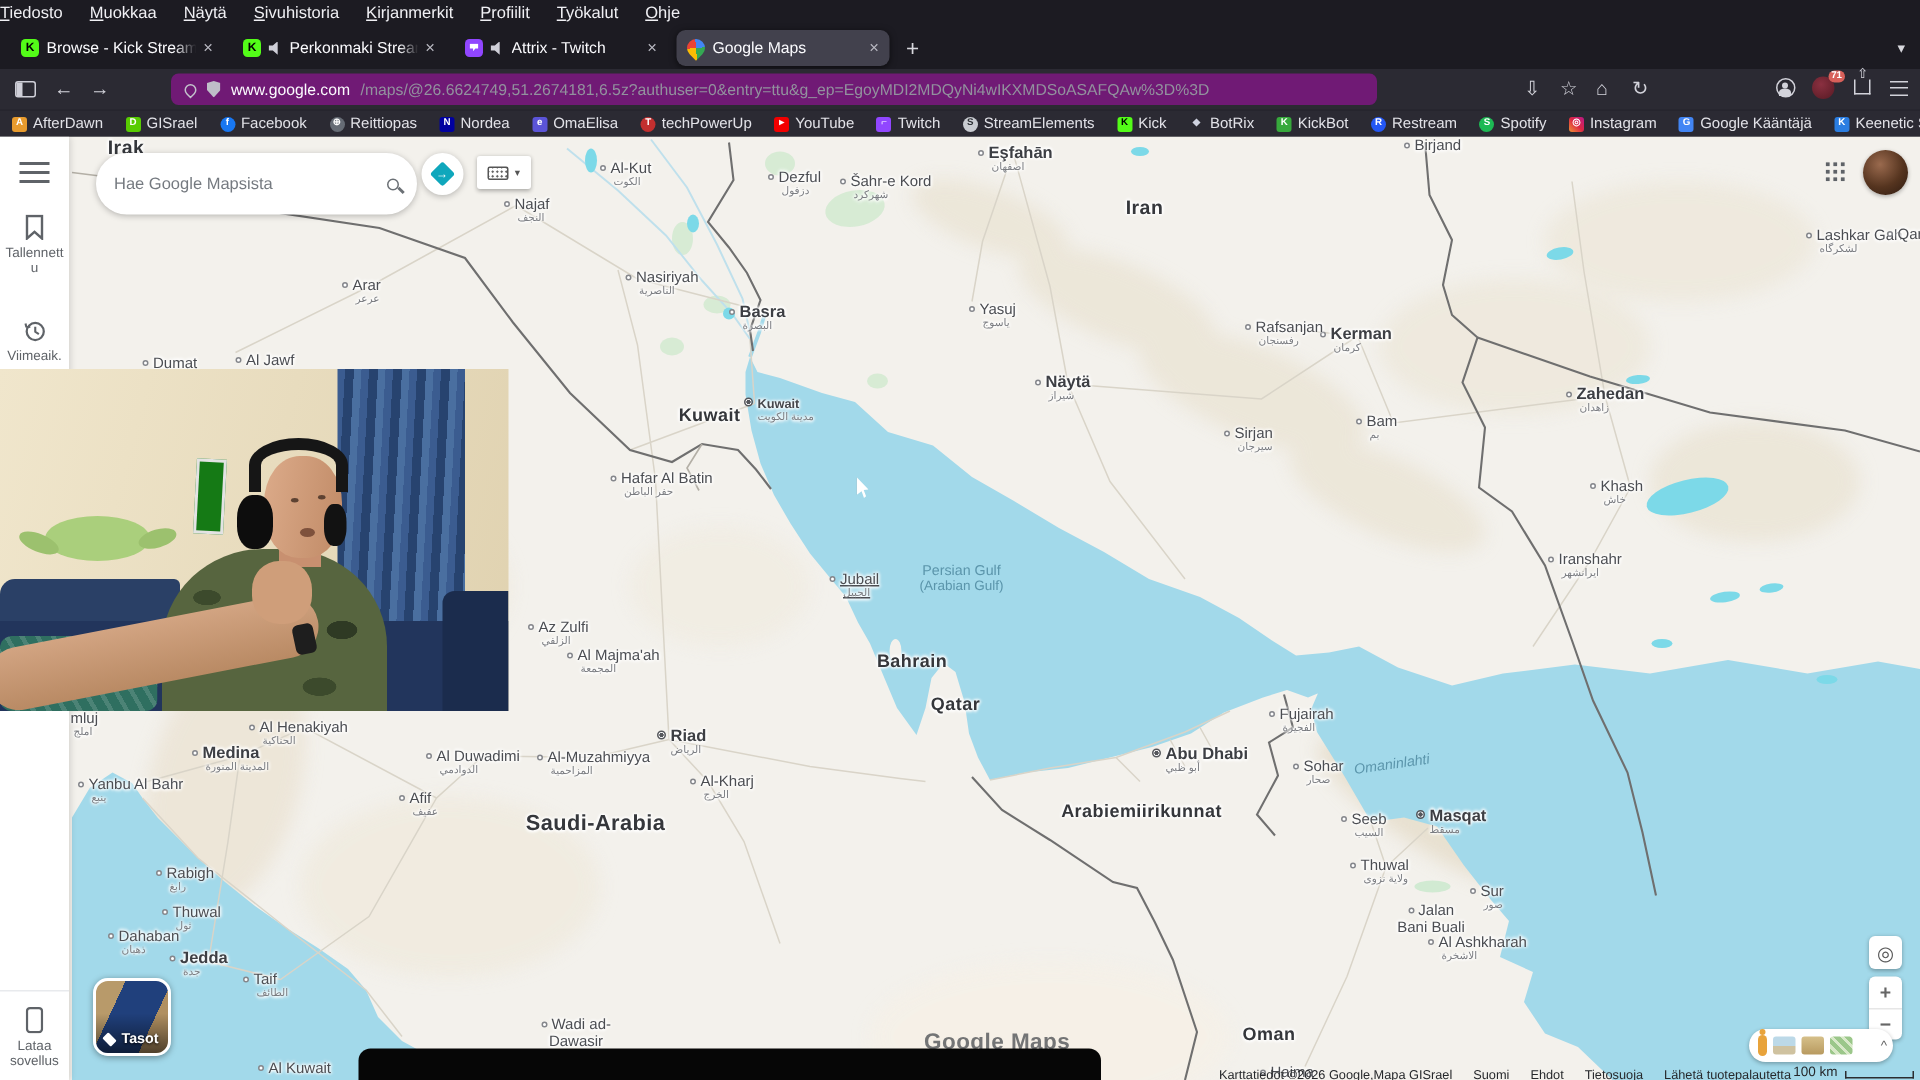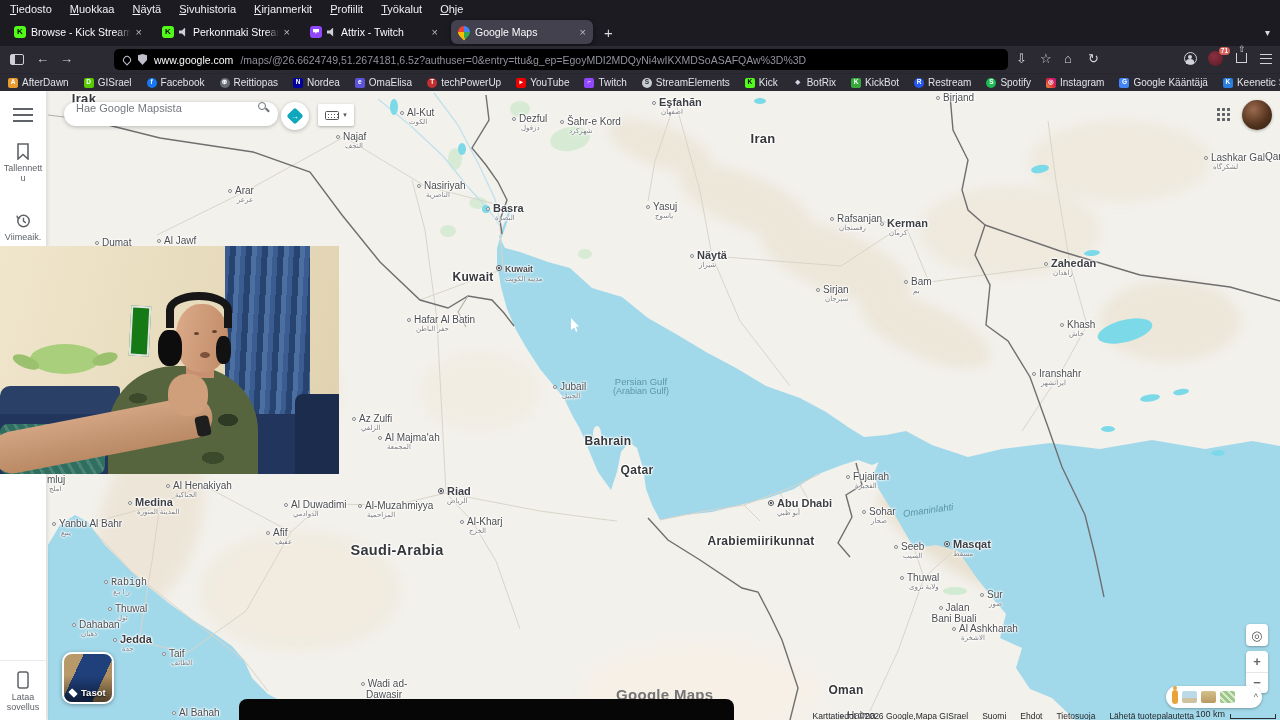--- a/index.html
+++ b/index.html
@@ -1,19 +1,19 @@
 <!DOCTYPE html>
 <html><head>
 <meta charset="utf-8">
 <style>
   *{box-sizing:border-box;margin:0;padding:0}
   html,body{width:1280px;height:720px;overflow:hidden;background:#2b2a33;font-family:"Liberation Sans",sans-serif}
   .abs{position:absolute}
   
-  .menubar{position:absolute;top:0;left:0;right:0;height:18px;background:#1c1b22;display:flex;align-items:center;padding-left:10px;gap:18px;color:#f0f0f4;font-size:11px;z-index:50}
+  .menubar{position:absolute;top:0;left:0;right:0;height:18px;background:#1c1b22;display:flex;align-items:center;gap:18px;color:#f0f0f4;font-size:11px;z-index:50}
   .menu-item{cursor:default}
   .menu-item::first-letter{text-decoration:underline}
   .win-controls{position:absolute;right:6px;top:0;height:18px;display:flex;align-items:center;gap:24px;color:#d8d8de}
   .wc-min{width:10px;height:1px;background:#d8d8de;display:inline-block}
   .wc-max{width:9px;height:9px;border:1px solid #d8d8de;display:inline-block}
   .wc-close{font-size:12px;line-height:10px}
   .tabbar{position:absolute;top:18px;left:0;right:0;height:28px;background:#1c1b22;display:flex;align-items:center;padding:0 4px;z-index:50}
   .tab{width:142px;height:24px;margin:0 3px;border-radius:6px;display:flex;align-items:center;padding:0 7px;color:#fbfbfe;font-size:10.5px}
   .tab.active{background:#42414d;box-shadow:0 1px 4px rgba(0,0,0,.5)}
   .tab-title{flex:1;overflow:hidden;white-space:nowrap;margin:0 5px;mask-image:linear-gradient(90deg,#000 85%,transparent)}
@@ -23,21 +23,21 @@
   .fav-twitch{background:#9146ff;position:relative}
   .fav-twitch::after{content:"";position:absolute;left:3px;top:3px;width:6px;height:6px;background:#fff;clip-path:polygon(0 0,100% 0,100% 55%,65% 55%,40% 85%,40% 55%,0 55%)}
   .fav-gmaps{background:conic-gradient(from 40deg,#4285f4 0 25%,#34a853 0 50%,#fbbc04 0 75%,#ea4335 0);border-radius:50% 50% 50% 0;transform:rotate(-45deg)}
   .speaker{width:9px;height:9px;margin-left:5px;background:#cfcfd8;clip-path:polygon(0 32%,32% 32%,68% 0,68% 100%,32% 68%,0 68%);flex:none}
   .newtab{color:#d8d8de;font-size:15px;margin-left:8px}
   .alltabs{position:absolute;right:10px;color:#d8d8de;font-size:10px}
   .navbar{position:absolute;top:46px;left:0;right:0;height:27px;background:#2b2a33;z-index:50}
   .nicon{position:absolute;color:#d2d2da;font-size:13px;top:5px}
   .icon-sidebar{left:10px;top:8px;width:14px;height:11px;border:1.3px solid #cfcfd8;border-radius:2px}
   .icon-sidebar::after{content:"";position:absolute;left:0;top:0;bottom:0;width:4px;background:#cfcfd8}
-  .urlbar{position:absolute;left:114px;top:3px;width:894px;height:21px;background:#000000;border-radius:5px;display:flex;align-items:center;padding:0 9px;font-size:10.5px;gap:7px}
+  .urlbar{position:absolute;left:114px;top:3px;width:804px;height:21px;background:#701a75;border-radius:5px;display:flex;align-items:center;padding:0 9px;font-size:10.5px;gap:7px}
   .pin-ico{width:8px;height:8px;border:1.4px solid #c3c3cc;border-radius:50% 50% 50% 0;transform:rotate(-45deg);flex:none}
   .shield-ico{width:9px;height:11px;background:#bfbfc9;clip-path:polygon(0 12%,50% 0,100% 12%,100% 55%,50% 100%,0 55%);flex:none}
   .url-domain{color:#fbfbfe}
   .url-path{color:#92929e;overflow:hidden;white-space:nowrap}
   .icon-person{position:absolute;width:13px;height:13px;border:1.4px solid #d2d2da;border-radius:50%;left:1184px;top:6px}
   .icon-person::before{content:"";position:absolute;left:3px;top:1.5px;width:4px;height:4px;border-radius:50%;background:#d2d2da}
   .icon-person::after{content:"";position:absolute;left:1px;top:6px;width:8px;height:5px;border-radius:50% 50% 0 0;background:#d2d2da}
   .ext-btn{position:absolute;left:1208px;top:5px;width:15px;height:15px;border-radius:50%;background:radial-gradient(circle at 40% 35%,#8a3040,#571a24)}
   .ext-badge{position:absolute;right:-7px;top:-4px;background:#d8605a;color:#fff;font-size:6.5px;font-weight:bold;border-radius:4px;padding:0 2px;line-height:8px}
   .icon-share{position:absolute;left:1236px;top:7px;width:11px;height:10px;border:1.4px solid #d2d2da;border-top:none}
@@ -61,21 +61,21 @@
   .k-capital2{font-size:8.5px;font-weight:bold;color:#45474c}
   .k-country,.k-countrysm,.k-big{font-weight:bold;color:#35373b;transform:translate(-50%,-50%);letter-spacing:.3px}
   .k-country{font-size:13px}
   .k-countrysm{font-size:12px}
   .k-big{font-size:14.5px}
   .k-water,.k-wateri{color:#5b95ab;font-size:9.5px;transform:translate(-50%,-50%);text-align:center;text-shadow:none;font-weight:normal}
   .k-water .sub{color:#5b95ab;font-size:9px;margin-left:0}
   .k-wateri{font-style:italic;transform:translate(-50%,-50%) rotate(-8deg)}
   .ml.wrap{white-space:normal;text-align:center}
   
-  .search-pill{position:absolute;left:64px;top:11px;width:214px;height:24px;background:#fff;border-radius:22px;box-shadow:0 1px 4px rgba(0,0,0,.25);display:flex;align-items:flex-start;padding:0 12px;z-index:20}
+  .search-pill{position:absolute;left:64px;top:11px;width:214px;height:41px;background:#fff;border-radius:22px;box-shadow:0 1px 4px rgba(0,0,0,.25);display:flex;align-items:center;padding:0 12px;z-index:20}
   .search-pill input{border:none;outline:none;flex:1;font-size:11px;font-family:"Liberation Sans",sans-serif;color:#333;background:transparent}
   .search-pill input::placeholder{color:#757a80}
   .mag{width:8px;height:8px;border:1.6px solid #6b7075;border-radius:50%;position:relative;flex:none}
   .mag::after{content:"";position:absolute;left:6px;top:6px;width:5px;height:1.6px;background:#6b7075;transform:rotate(45deg)}
   .dir-btn{position:absolute;left:281px;top:11px;width:28px;height:28px;background:#fff;border-radius:50%;box-shadow:0 1px 4px rgba(0,0,0,.25);display:flex;align-items:center;justify-content:center;z-index:20}
   .dir-diamond{width:12px;height:12px;background:#0fa7bc;border-radius:2px;transform:rotate(45deg);display:flex;align-items:center;justify-content:center}
   .dir-diamond span{transform:rotate(-45deg);color:#fff;font-size:8px;font-weight:bold}
   .kbd-box{position:absolute;left:318px;top:13px;width:36px;height:22px;background:#fff;border-radius:2px;box-shadow:0 1px 3px rgba(0,0,0,.3);display:flex;align-items:center;justify-content:center;gap:4px;z-index:20}
   .kbd-ico{width:14px;height:9px;border:1.2px solid #555;border-radius:1.5px;background-image:radial-gradient(#555 .7px,transparent .8px);background-size:3px 3px;background-position:1px 1px}
   .kbd-caret{font-size:7px;color:#555}
@@ -403,34 +403,34 @@
         <div class="ml k-city" style="left: 400px; top: 16px;"><span class="dot"></span><span>Al-Kut</span><div class="sub">الكوت</div></div>
         <div class="ml k-city" style="left: 336px; top: 40px;"><span class="dot"></span><span>Najaf</span><div class="sub">النجف</div></div>
         <div class="ml k-city" style="left: 512px; top: 22px;"><span class="dot"></span><span>Dezful</span><div class="sub">دزفول</div></div>
         <div class="ml k-city" style="left: 560px; top: 25px;"><span class="dot"></span><span>Šahr-e Kord</span><div class="sub">شهركرد</div></div>
         <div class="ml k-city" style="left: 417px; top: 89px;"><span class="dot"></span><span>Nasiriyah</span><div class="sub">الناصرية</div></div>
         <div class="ml k-city" style="left: 646px; top: 110px;"><span class="dot"></span><span>Yasuj</span><div class="sub">ياسوج</div></div>
         <div class="ml k-city" style="left: 228px; top: 94px;"><span class="dot"></span><span>Arar</span><div class="sub">عرعر</div></div>
         <div class="ml k-city" style="left: 157px; top: 144px;"><span class="dot"></span><span>Al Jawf</span></div>
         <div class="ml k-city" style="left: 95px; top: 146px;"><span class="dot"></span><span>Dumat</span></div>
         <div class="ml k-city" style="left: 407px; top: 223px;"><span class="dot"></span><span>Hafar Al Batin</span><div class="sub">حفر الباطن</div></div>
-        <div class="ml k-city" style="left: 553px; top: 290px;"><span class="dot"></span><span>Jubail</span><div class="sub">الجبيل</div></div>
+        <div class="ml k-city" style="left: 553px; top: 290px; text-decoration: underline;"><span class="dot"></span><span>Jubail</span><div class="sub">الجبيل</div></div>
         <div class="ml k-city" style="left: 352px; top: 322px;"><span class="dot"></span><span>Az Zulfi</span><div class="sub">الزلفي</div></div>
         <div class="ml k-city" style="left: 378px; top: 341px;"><span class="dot"></span><span>Al Majma'ah</span><div class="sub">المجمعة</div></div>
         <div class="ml k-city" style="left: 166px; top: 389px;"><span class="dot"></span><span>Al Henakiyah</span><div class="sub">الحناكية</div></div>
         <div class="ml k-city" style="left: 52px; top: 427px;"><span class="dot"></span><span>Yanbu Al Bahr</span><div class="sub">ينبع</div></div>
         <div class="ml k-city" style="left: 284px; top: 408px;"><span class="dot"></span><span>Al Duwadimi</span><div class="sub">الدوادمي</div></div>
         <div class="ml k-city" style="left: 358px; top: 409px;"><span class="dot"></span><span>Al-Muzahmiyya</span><div class="sub">المزاحمية</div></div>
         <div class="ml k-city" style="left: 460px; top: 425px;"><span class="dot"></span><span>Al-Kharj</span><div class="sub">الخرج</div></div>
         <div class="ml k-city" style="left: 266px; top: 436px;"><span class="dot"></span><span>Afif</span><div class="sub">عفيف</div></div>
-        <div class="ml k-city" style="left: 104px; top: 486px; font-family: Liberation Mono, monospace;"><span class="dot"></span><span>Rabigh</span><div class="sub">رابغ</div></div>
+        <div class="ml k-city" style="left: 104px; top: 486px;"><span class="dot"></span><span>Rabigh</span><div class="sub">رابغ</div></div>
         <div class="ml k-city" style="left: 108px; top: 512px;"><span class="dot"></span><span>Thuwal</span><div class="sub">ثول</div></div>
         <div class="ml k-city" style="left: 72px; top: 528px;"><span class="dot"></span><span>Dahaban</span><div class="sub">ذهبان</div></div>
         <div class="ml k-city" style="left: 162px; top: 557px;"><span class="dot"></span><span>Taif</span><div class="sub">الطائف</div></div>
-        <div class="ml k-city" style="left: 172px; top: 616px;"><span class="dot"></span><span>Al Bahah</span></div>
+        <div class="ml k-city" style="left: 172px; top: 616px;"><span class="dot"></span><span>Al Kuwait</span></div>
         <div class="ml k-city wrap" style="left: 352px; top: 587px; width: 64px;"><span class="dot"></span><span>Wadi ad-Dawasir</span></div>
         <div class="ml k-city" style="left: 40px; top: 383px;"><span class="dot"></span><span>mluj</span><div class="sub">املج</div></div>
         <div class="ml k-city" style="left: 846px; top: 380px;"><span class="dot"></span><span>Fujairah</span><div class="sub">الفجيرة</div></div>
         <div class="ml k-city" style="left: 862px; top: 415px;"><span class="dot"></span><span>Sohar</span><div class="sub">صحار</div></div>
         <div class="ml k-city" style="left: 894px; top: 450px;"><span class="dot"></span><span>Seeb</span><div class="sub">السيب</div></div>
         <div class="ml k-city" style="left: 900px; top: 481px;"><span class="dot"></span><span>Thuwal</span><div class="sub">ولاية نزوى</div></div>
         <div class="ml k-city" style="left: 980px; top: 498px;"><span class="dot"></span><span>Sur</span><div class="sub">صور</div></div>
         <div class="ml k-city wrap" style="left: 928px; top: 511px; width: 52px;"><span class="dot"></span><span>Jalan Bani Buali</span></div>
         <div class="ml k-city" style="left: 952px; top: 532px;"><span class="dot"></span><span>Al Ashkharah</span><div class="sub">الاشخرة</div></div>
         <div class="ml k-city" style="left: 840px; top: 619px;"><span class="dot"></span><span>Haima</span></div>

